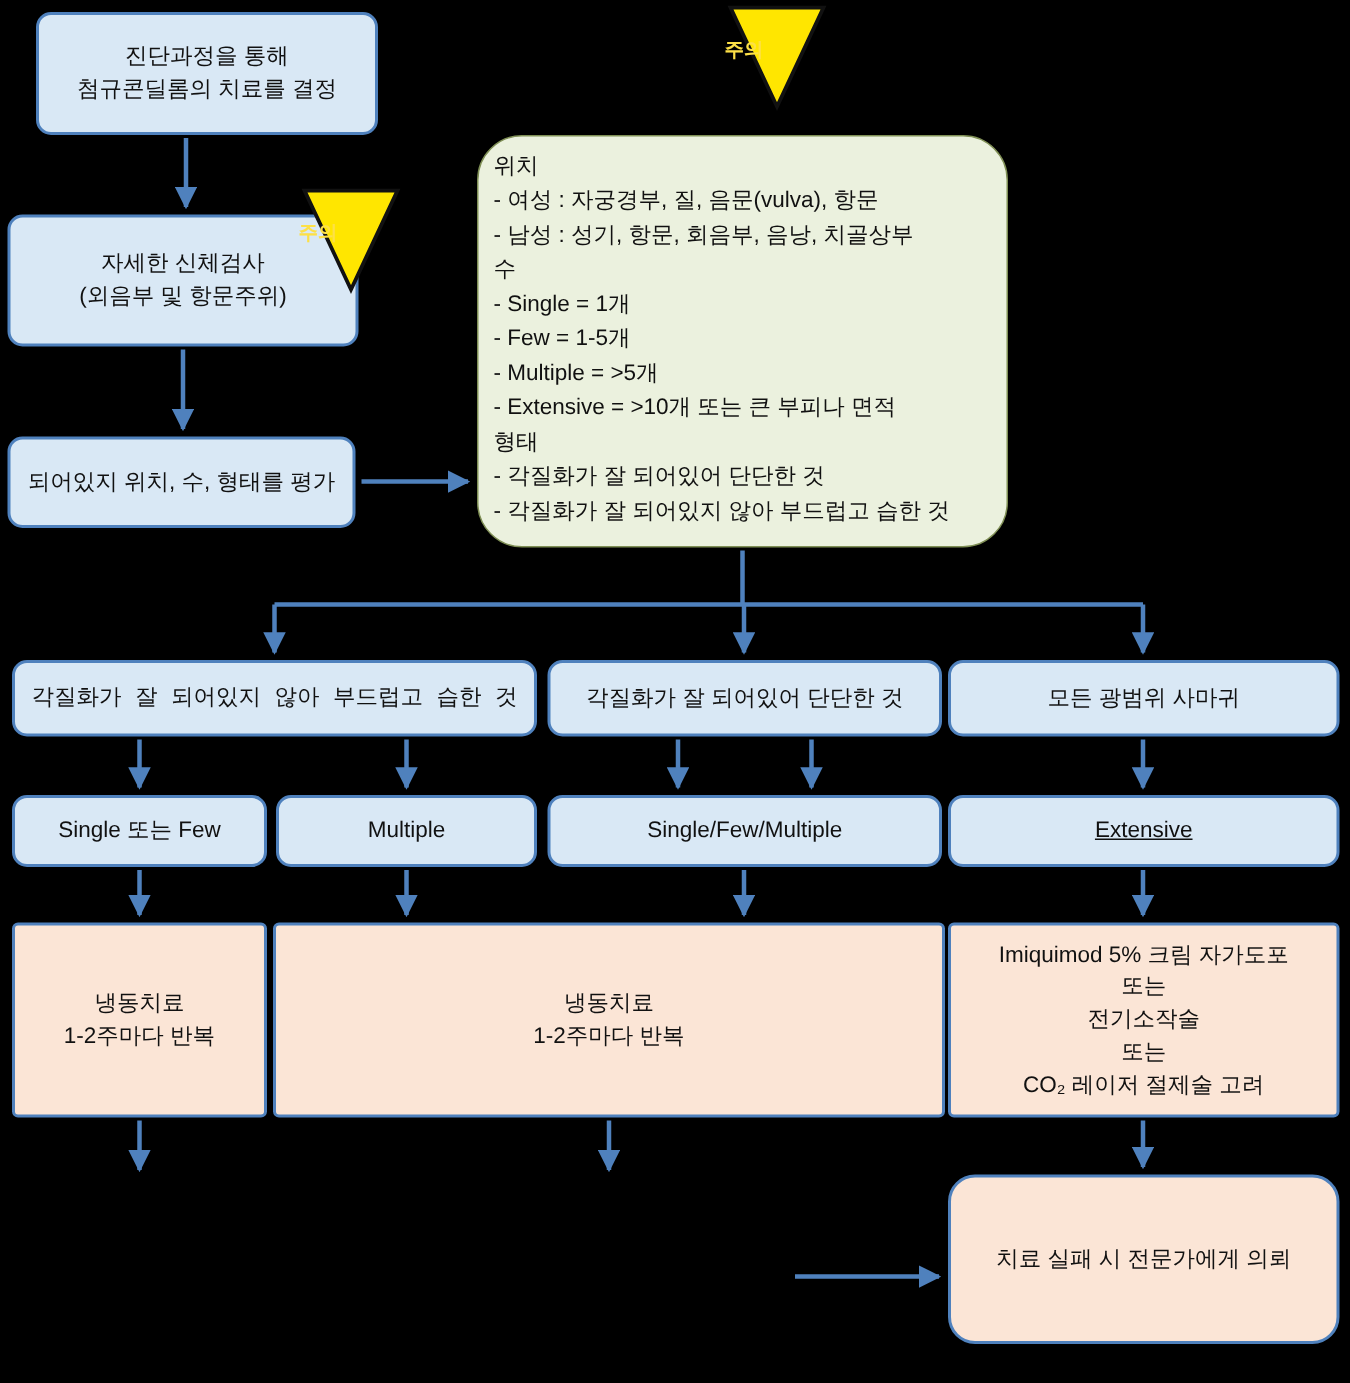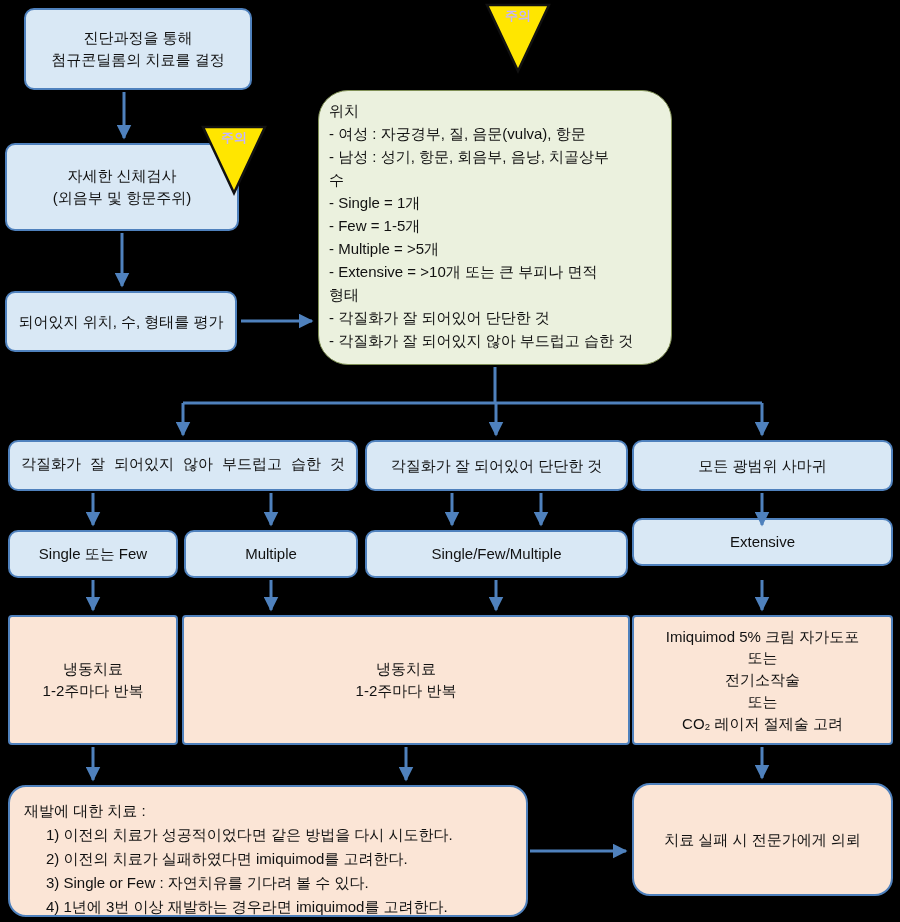--- a/index.html
+++ b/index.html
@@ -9,22 +9,22 @@
        text-align:center;color:#111;font-size:15px;line-height:1.45;white-space:pre-line;z-index:1;padding:4px 6px;}
   .blue{background:#d9e8f5;border:2px solid #4f81bd;border-radius:10px;}
   .peach{background:#fbe5d6;border:2px solid #4f81bd;border-radius:4px;}
   .peach-round{border-radius:18px;}
   .green{background:#ebf1de;border:1px solid #7f8f55;border-radius:3px;display:block;text-align:left;
          padding:8px 10px;white-space:normal;}
   .green .crit-line{font-size:15px;line-height:23px;color:#111;white-space:pre;}
   .arrow-layer{position:absolute;left:0;top:0;z-index:2;pointer-events:none;}
   .warn{position:absolute;width:70px;height:74px;z-index:3;}
   .warn svg{position:absolute;left:0;top:0;}
-  .warn .warn-label{position:absolute;left:0;top:5px;width:100%;text-align:center;
-        font-size:13px;font-weight:bold;color:#c4b5fd;}
+  .warn .warn-label{position:absolute;left:0;top:22px;width:100%;text-align:left;
+        font-size:13px;font-weight:bold;color:#fde047;}
   .recur{display:block;text-align:left;padding:12px 14px;white-space:normal;}
   .recur .recur-title{font-size:15px;line-height:24px;color:#111;}
   .recur .recur-item{font-size:15px;line-height:24px;color:#111;padding-left:22px;}
 </style>
 </head>
 <body>
 
 <div id="canvas">
 
   <svg class="arrow-layer" width="900" height="922" viewBox="0 0 900 922">
@@ -93,35 +93,28 @@
     <div class="crit-line">- 각질화가 잘 되어있지 않아 부드럽고 습한 것</div>
   </div>
 
   <div class="box blue" style="left:8px;top:440px;width:350px;height:51px;font-family:Liberation Mono, monospace;">각질화가 잘 되어있지 않아 부드럽고 습한 것</div>
   <div class="box blue" style="left:365px;top:440px;width:263px;height:51px;text-align:right;">각질화가 잘 되어있어 단단한 것</div>
   <div class="box blue" style="left:632px;top:440px;width:261px;height:51px;">모든 광범위 사마귀</div>
 
   <div class="box blue" style="left:8px;top:530px;width:170px;height:48px;">Single 또는 Few</div>
   <div class="box blue" style="left:184px;top:530px;width:174px;height:48px;">Multiple</div>
   <div class="box blue" style="left:365px;top:530px;width:263px;height:48px;">Single/Few/Multiple</div>
-  <div class="box blue" style="left:632px;top:518px;width:261px;height:48px;">Extensive</div>
+  <div class="box blue" style="left:632px;top:530px;width:261px;height:48px;text-decoration:underline;">Extensive</div>
 
   <div class="box peach" style="left:8px;top:615px;width:170px;height:130px;">냉동치료
 1-2주마다 반복</div>
   <div class="box peach" style="left:182px;top:615px;width:448px;height:130px;">냉동치료
 1-2주마다 반복</div>
   <div class="box peach" style="left:632px;top:615px;width:261px;height:130px;">Imiquimod 5% 크림 자가도포
 또는
 전기소작술
 또는
 CO₂ 레이저 절제술 고려</div>
 
-  <div class="box peach peach-round recur" style="left:8px;top:785px;width:520px;height:132px;">
-    <div class="recur-title">재발에 대한 치료 :</div>
-    <div class="recur-item">1)  이전의 치료가 성공적이었다면 같은 방법을 다시 시도한다.</div>
-    <div class="recur-item">2)  이전의 치료가 실패하였다면 imiquimod를 고려한다.</div>
-    <div class="recur-item">3)  Single or Few : 자연치유를 기다려 볼 수 있다.</div>
-    <div class="recur-item">4)  1년에 3번 이상 재발하는 경우라면 imiquimod를 고려한다.</div>
-  </div>
 
   <div class="box peach peach-round" style="left:632px;top:783px;width:261px;height:113px;">치료 실패 시 전문가에게 의뢰</div>
 
 </div>
 
 </body></html>

